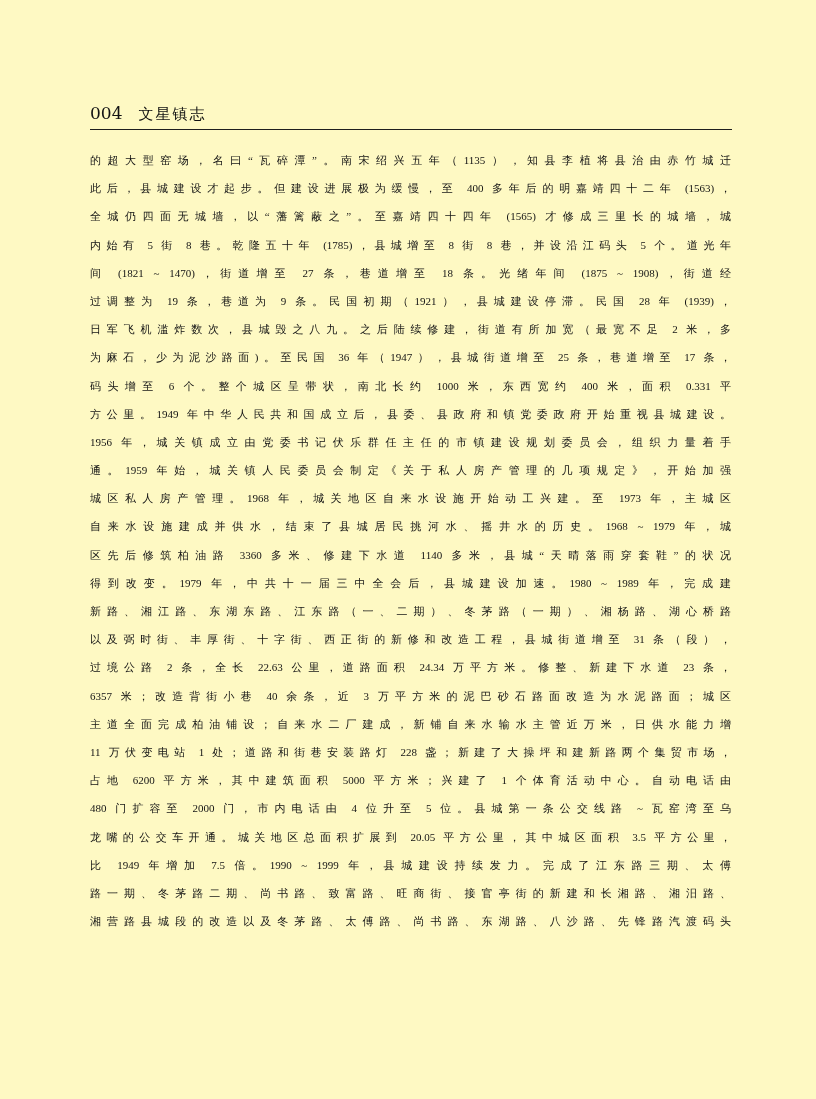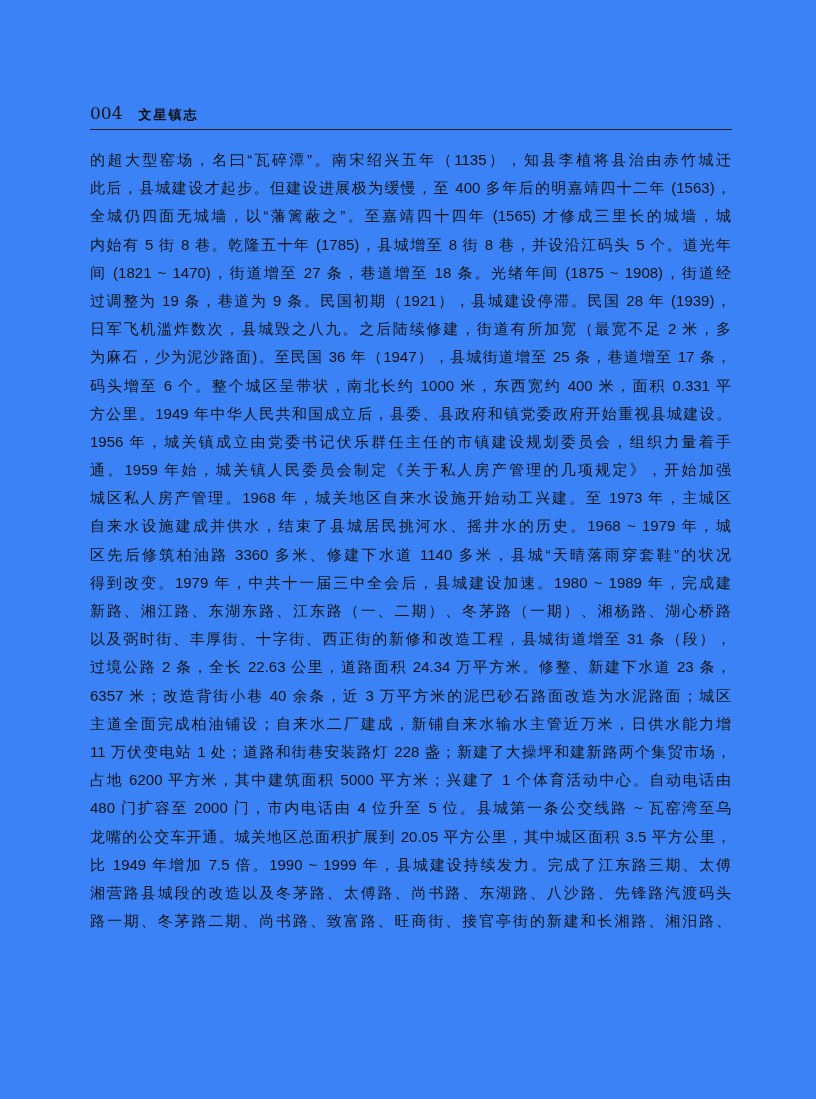--- a/index.html
+++ b/index.html
@@ -7,53 +7,53 @@
     padding: 0;
     width: 816px;
     height: 1099px;
     background: #ffffff;
     overflow: hidden;
   }
   .page {
     position: relative;
     width: 816px;
     height: 1099px;
-    background: #3b82f6;
+    background: #fef9c3;
     color: #161616;
   }
   .page-header {
     position: absolute;
     left: 90px;
     top: 103px;
     width: 642px;
     display: flex;
     align-items: baseline;
     border-bottom: 1.5px solid #1f1f1f;
     padding-bottom: 5px;
   }
   .page-num {
     font-family: "DejaVu Serif", serif;
     font-size: 17px;
     color: #141414;
   }
   .book-title {
     font-family: "DejaVu Sans", sans-serif;
-    font-weight: bold;
-    font-size: 13px;
+    font-weight: normal;
+    font-size: 15px;
     margin-left: 16px;
     letter-spacing: 2px;
     color: #101010;
   }
   .body-text {
     position: absolute;
     left: 90px;
     top: 146px;
     width: 641px;
-    font-family: Liberation Sans, sans-serif;
-    font-size: 15px;
+    font-family: Liberation Serif, serif;
+    font-size: 11px;
     line-height: 28.2px;
     color: #141414;
   }
   .tline {
     height: 28.2px;
     overflow: hidden;
     text-align: justify;
     text-align-last: justify;
     text-justify: inter-character;
     white-space: normal;
@@ -89,17 +89,17 @@
     <div class="tline">新路、湘江路、东湖东路、江东路（一、二期）、冬茅路（一期）、湘杨路、湖心桥路</div>
     <div class="tline">以及弼时街、丰厚街、十字街、西正街的新修和改造工程，县城街道增至 31 条（段），</div>
     <div class="tline">过境公路 2 条，全长 22.63 公里，道路面积 24.34 万平方米。修整、新建下水道 23 条，</div>
     <div class="tline">6357 米；改造背街小巷 40 余条，近 3 万平方米的泥巴砂石路面改造为水泥路面；城区</div>
     <div class="tline">主道全面完成柏油铺设；自来水二厂建成，新铺自来水输水主管近万米，日供水能力增</div>
     <div class="tline">11 万伏变电站 1 处；道路和街巷安装路灯 228 盏；新建了大操坪和建新路两个集贸市场，</div>
     <div class="tline">占地 6200 平方米，其中建筑面积 5000 平方米；兴建了 1 个体育活动中心。自动电话由</div>
     <div class="tline">480 门扩容至 2000 门，市内电话由 4 位升至 5 位。县城第一条公交线路 ~ 瓦窑湾至乌</div>
     <div class="tline">龙嘴的公交车开通。城关地区总面积扩展到 20.05 平方公里，其中城区面积 3.5 平方公里，</div>
     <div class="tline">比 1949 年增加 7.5 倍。1990 ~ 1999 年，县城建设持续发力。完成了江东路三期、太傅</div>
+    <div class="tline">路一期、冬茅路二期、尚书路、致富路、旺商街、接官亭街的新建和长湘路、湘汨路、</div>
     <div class="tline">湘营路县城段的改造以及冬茅路、太傅路、尚书路、东湖路、八沙路、先锋路汽渡码头</div>
-    <div class="tline">路一期、冬茅路二期、尚书路、致富路、旺商街、接官亭街的新建和长湘路、湘汨路、</div>
   </div>
 
 </div>
 
 </body></html>

